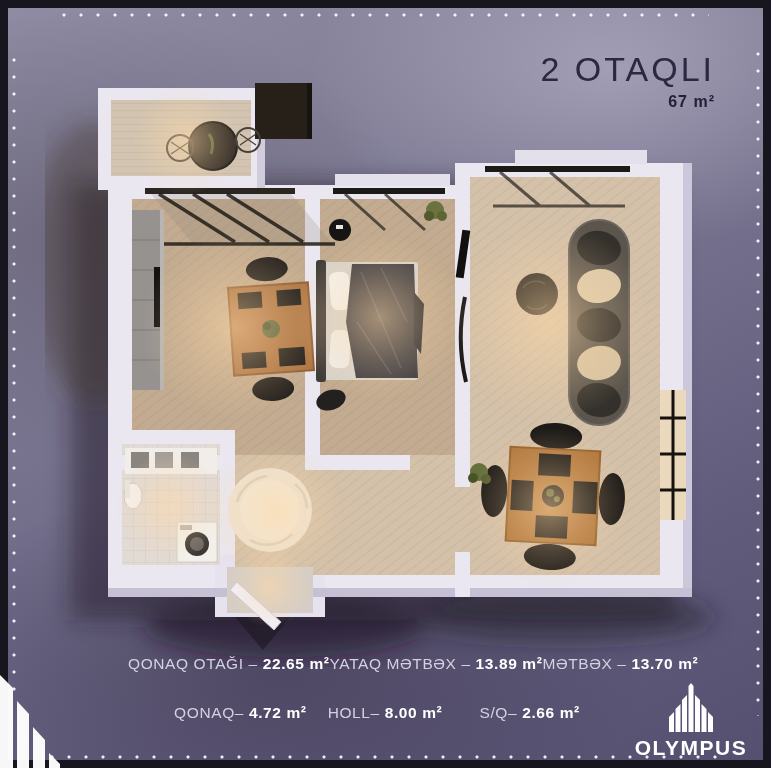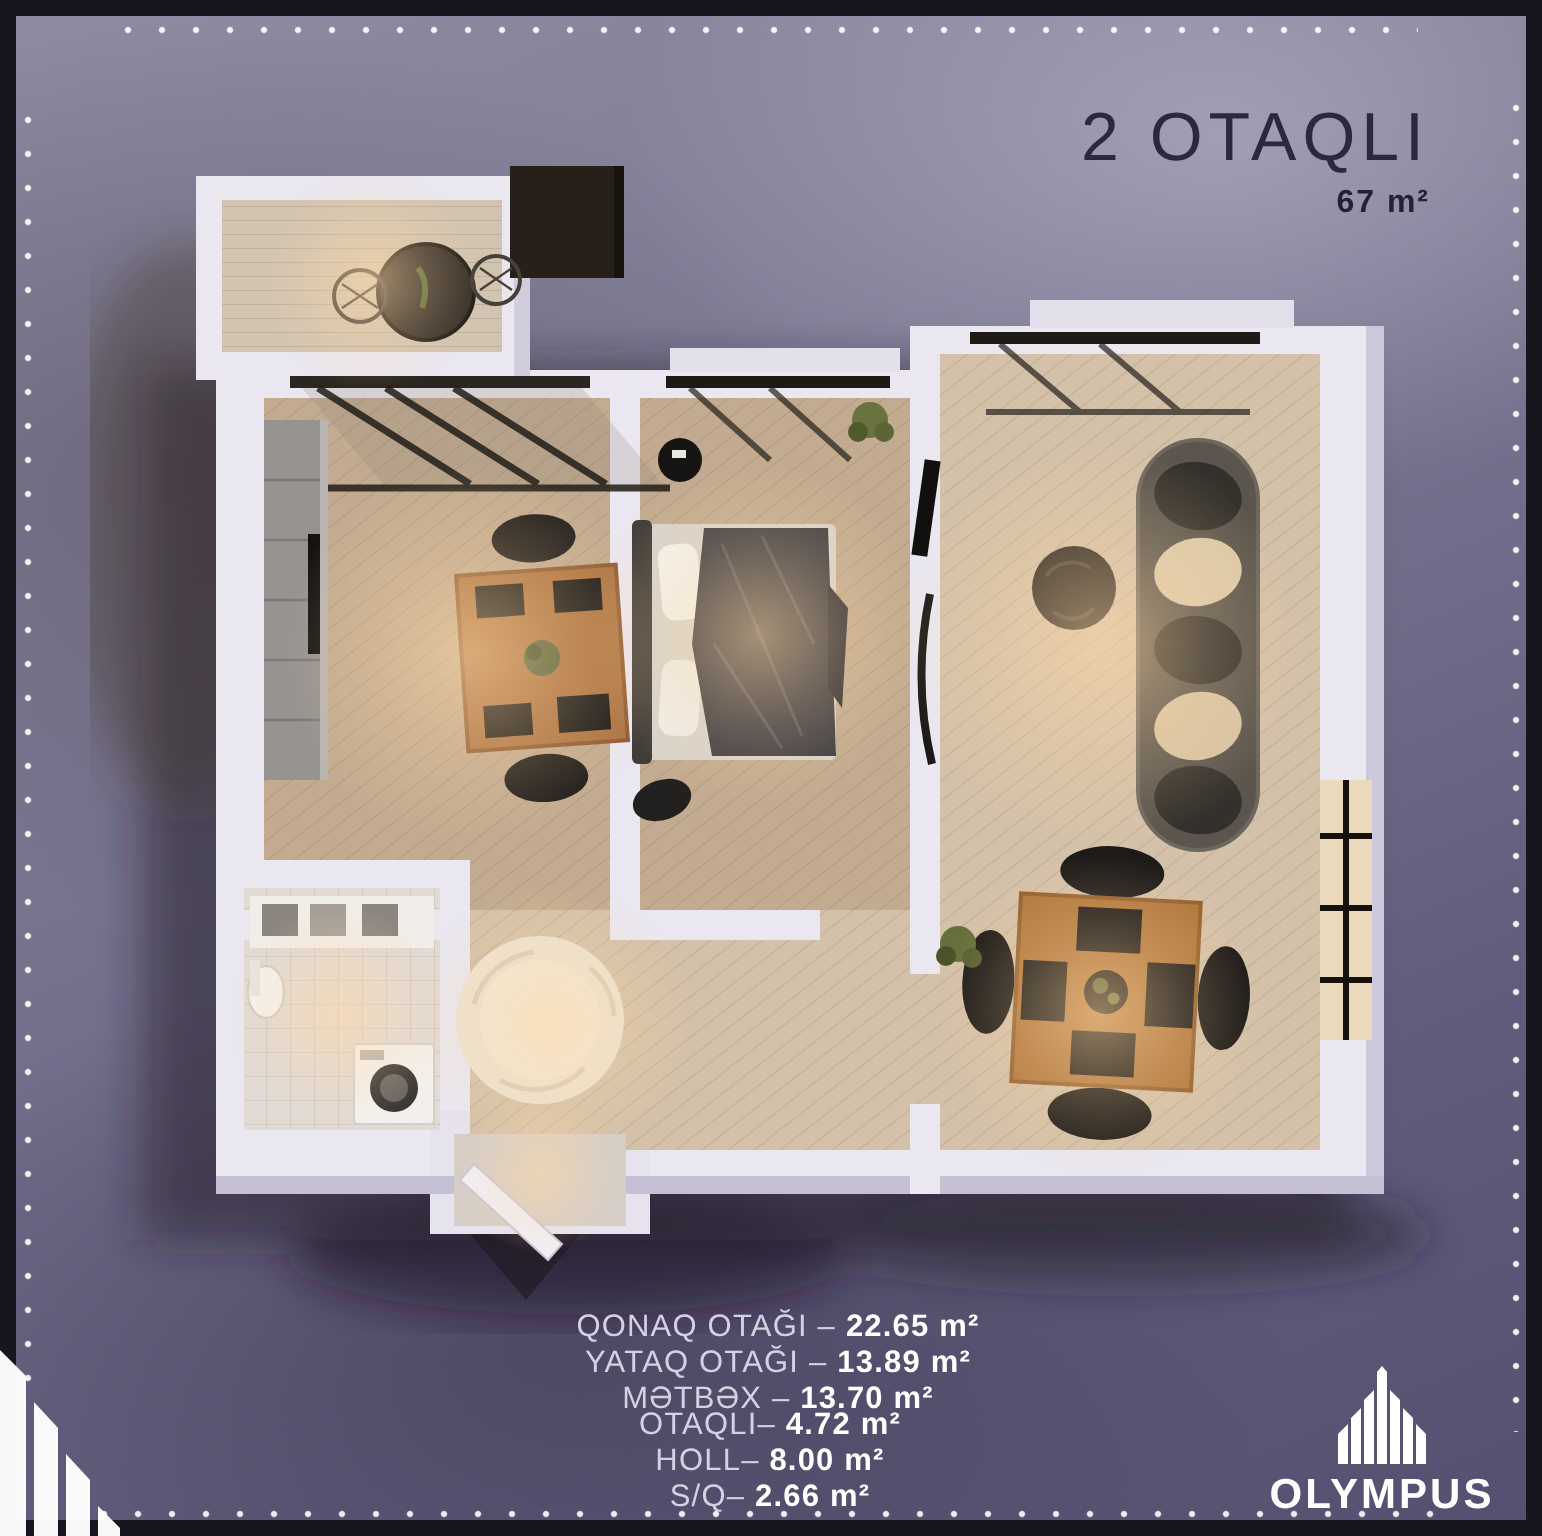--- a/index.html
+++ b/index.html
@@ -29,21 +29,21 @@
   .title{
     font-size:34px;font-weight:400;color:#2b2842;letter-spacing:3px;line-height:1.05;
   }
   .area{
     font-size:16px;font-weight:700;color:#232039;margin-top:5px;letter-spacing:1px;
   }
 
   .floorplan{position:absolute;left:45px;top:67px;z-index:2;pointer-events:none;}
 
   .legend{position:absolute;z-index:3;color:#fff;}
-  .legend-row{position:absolute;display:grid;grid-template-columns:1fr;}
+  .legend-row{position:absolute;display:grid;grid-template-columns:1fr 1fr 1fr;}
   .legend-row-1{left:128px;top:655px;width:522px;}
   .legend-row-2{left:168px;top:704px;width:434px;}
   .legend-item{text-align:center;font-size:15.5px;letter-spacing:.6px;white-space:nowrap;}
   .lname,.lsep{font-weight:400;color:#d5d1e2;}
   .lsep{white-space:pre;}
   .lval{font-weight:700;color:#ffffff;}
 
   .brand{position:absolute;right:16px;bottom:8px;width:128px;text-align:center;z-index:3;}
   .brand-icon{display:block;margin:0 auto;}
   .brand-name{font-size:21px;font-weight:700;color:#ffffff;letter-spacing:1.5px;margin-top:4px;text-align:center;}
@@ -279,29 +279,29 @@
   <div class="title">2 OTAQLI</div>
   <div class="area">67 m²</div>
 </div>
 
 <div class="legend">
   <div class="legend-row legend-row-1">
     <div class="legend-item">
       <span class="lname">QONAQ OTAĞI</span><span class="lsep"> – </span><span class="lval">22.65 m²</span>
     </div>
     <div class="legend-item">
-      <span class="lname">YATAQ OTAĞI</span><span class="lsep"> – </span><span class="lval">13.89 m²</span>
+      <span class="lname">YATAQ MƏTBƏX</span><span class="lsep"> – </span><span class="lval">13.89 m²</span>
     </div>
     <div class="legend-item">
       <span class="lname">MƏTBƏX</span><span class="lsep"> – </span><span class="lval">13.70 m²</span>
     </div>
   </div>
   <div class="legend-row legend-row-2">
     <div class="legend-item">
-      <span class="lname">OTAQLI</span><span class="lsep">– </span><span class="lval">4.72 m²</span>
+      <span class="lname">QONAQ</span><span class="lsep">– </span><span class="lval">4.72 m²</span>
     </div>
     <div class="legend-item">
       <span class="lname">HOLL</span><span class="lsep">– </span><span class="lval">8.00 m²</span>
     </div>
     <div class="legend-item">
       <span class="lname">S/Q</span><span class="lsep">– </span><span class="lval">2.66 m²</span>
     </div>
   </div>
 </div>
 

